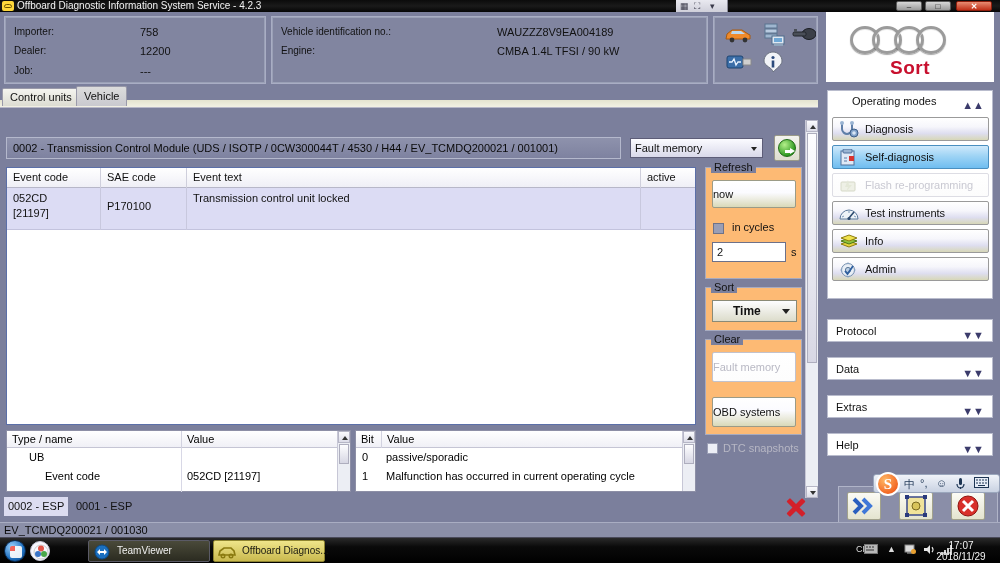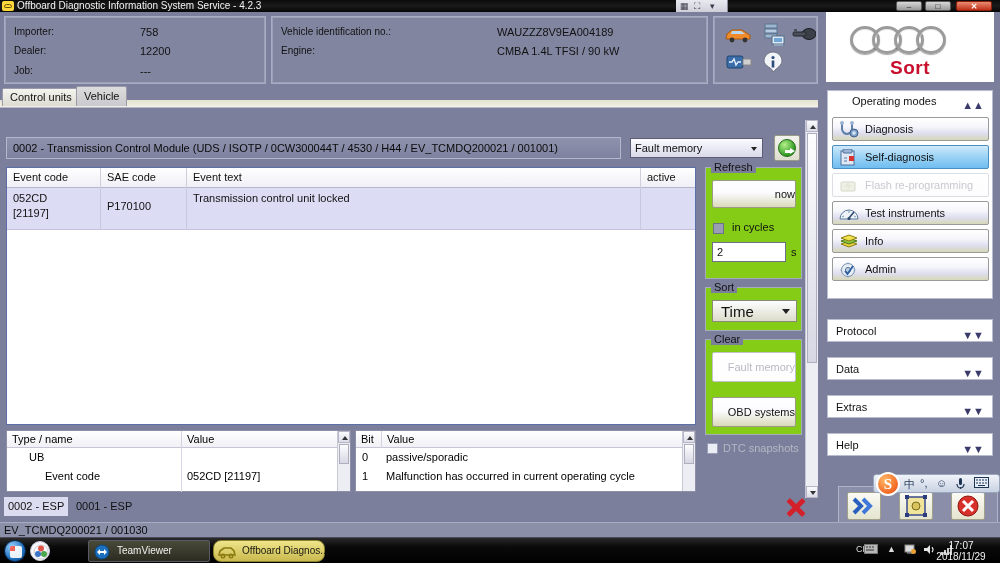--- a/index.html
+++ b/index.html
@@ -168,51 +168,51 @@
     position:absolute; top:0; height:42px; font-size:11px; color:#111;
     padding-left:6px; border-right:1px solid #c8c8de;
     white-space:nowrap;
   }
   .mt-cell .l1 { position:absolute; left:6px; top:4px; }
   .mt-cell .l2 { position:absolute; left:6px; top:19px; }
   .mt-cell .mid { position:absolute; left:6px; top:12px; }
 
   
   .gbox {
-    position:absolute; background:#84cc16;
+    position:absolute; background:#fdba74;
     border:1px solid #a7abc0;
   }
   .gtitle {
     position:absolute; left:5px; top:-7px; background:#7b7f9c;
     padding:0 3px; font-size:11px; color:#111;
   }
   .btnw {
     position:absolute;
     background:linear-gradient(to bottom,#ffffff 0%,#fbfbff 45%,#e7e7d6 78%,#d9d9b8 100%);
     border:1px solid #9b9b87; border-radius:2px;
-    font-size:11px; color:#111; text-align:right;
+    font-size:11px; color:#111; text-align:left;
   }
   .btnw.disabled {
     background:linear-gradient(to bottom,#ffffff,#fdfdfd);
     color:#b9b9c4; border-color:#c2c2cc;
   }
   .cbox {
     position:absolute; width:11px; height:11px; background:#9a9eb5;
     border:1px solid #6e7288;
   }
   .cbox.light { background:#eceef6; border-color:#9a9eb5; }
   .txtinput {
     position:absolute; background:#ffffff; border:1px solid #6d7189;
     font-size:11px; color:#111; padding-left:4px;
   }
   .selbox {
     position:absolute;
     background:linear-gradient(to bottom,#fdfdff,#dcdccb);
     border:1px solid #8a8a76;
-    font-size:15px; color:#111; padding-left:8px;
+    font-size:12px; color:#111; padding-left:20px;font-weight:bold;
   }
   .selbox .arrow {
     position:absolute; right:6px; top:8px; width:0;height:0;
     border-left:4px solid transparent;border-right:4px solid transparent;
     border-top:5px solid #222;
   }
 
   
   .btable {
     position:absolute; background:#fff; border:1px solid #8d8fa6;
@@ -391,21 +391,20 @@
     border:1px solid #5a5a66; border-radius:2px;
   }
   #tbi0 {
     left:88px; width:122px;
     background:linear-gradient(to bottom,#4a4a3a,#2b2b20);
   }
   #tbi1 {
     left:213px; width:112px;
     background:linear-gradient(to bottom,#efe58a,#c9b94e);
     border-color:#8e8430;
-    border-radius:8px;
   }
   .tbitem .tl {
     position:absolute; left:28px; top:4px; font-size:10px; white-space:nowrap;
   }
   #tbi0 .tl { color:#f0f0f0; }
   #tbi1 .tl { color:#1a1a10; }
   .tbicon { position:absolute; left:4px; top:3px; width:18px; height:16px; }
   #tray { position:absolute; right:4px; top:0; height:26px; }
   .trayi { position:absolute; top:6px; font-size:9px; color:#dcdcdc; }
   #clock {

